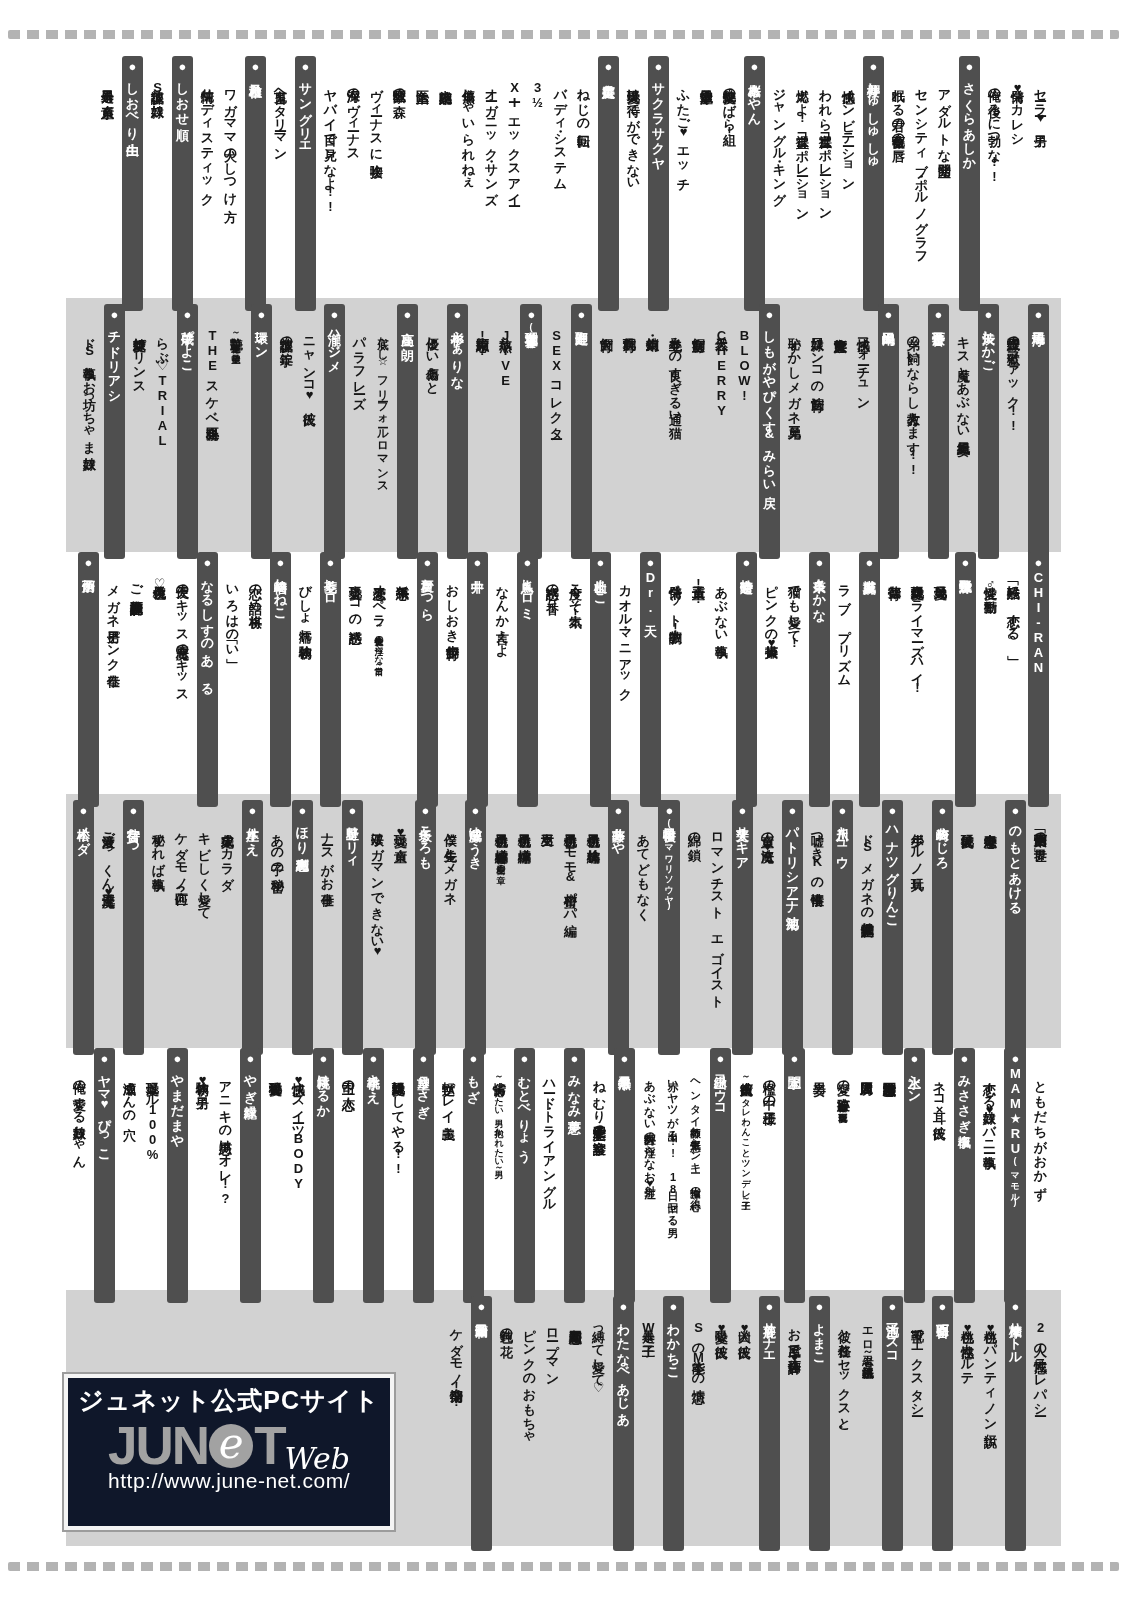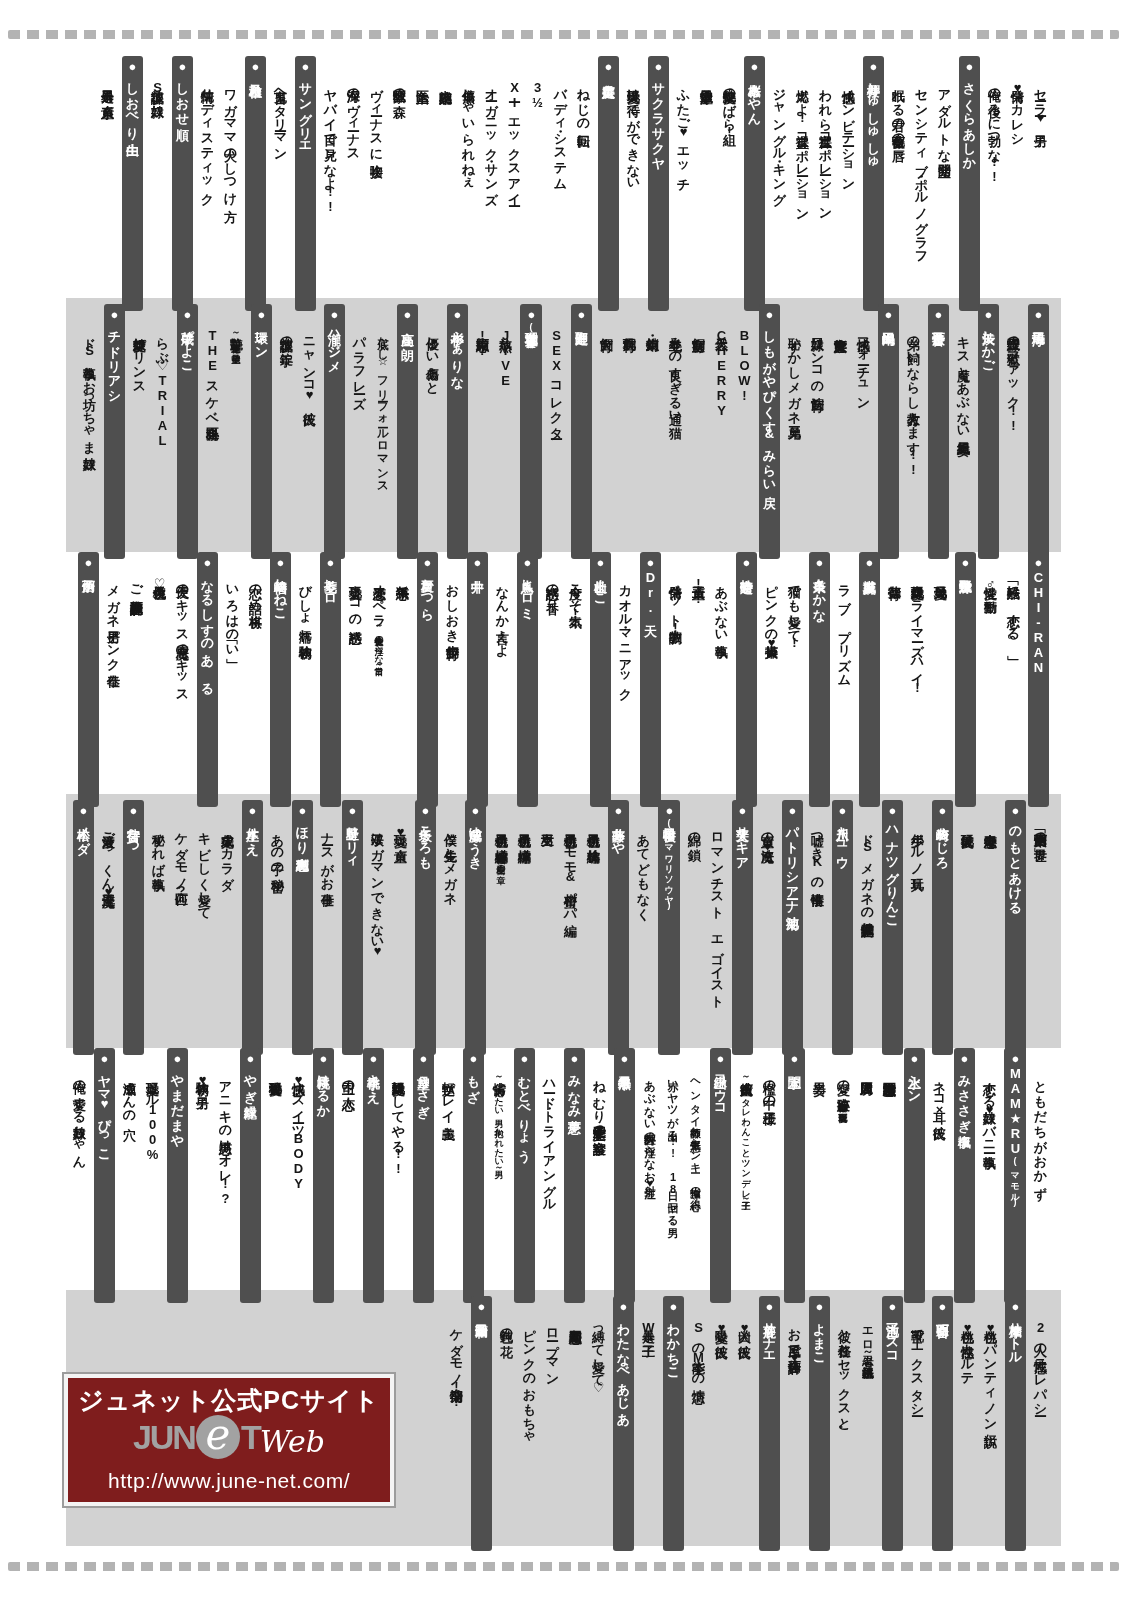--- a/index.html
+++ b/index.html
@@ -15,26 +15,26 @@
         background:#d2d2d2;z-index:0;}
   .cols{position:absolute;top:0;right:6px;height:100%;writing-mode:vertical-rl;
         text-orientation:upright;z-index:1;}
   .col{display:block;margin-left:6px;line-height:17px;font-weight:bold;font-size:13px;
        white-space:nowrap;}
   .col.title{color:#161616;padding-top:24px;inline-size:212px;}
   .col.author{background:#4f4f4f;color:#ffffff;border-radius:3px;inline-size:252px;
        padding:3px 2px 0 2px;}
   .bdot{display:inline;font-size:13px;color:#ffffff;}
   .small{font-size:9px;line-height:inherit;}
-  .logo{position:absolute;left:64px;top:1374px;width:330px;height:132px;background:#7f1d1d;
+  .logo{position:absolute;left:64px;top:1374px;width:330px;height:156px;background:#0f172a;
         border:4px solid #f4f4f4;outline:2px solid #9c9c9c;box-sizing:border-box;
         text-align:center;color:#ffffff;z-index:2;}
   .logo-line1{font-size:25px;font-weight:bold;letter-spacing:1px;margin-top:6px;}
   .logo-brand{margin-top:-2px;height:56px;}
-  .brand-jun,.brand-t{color:#a2a2a2;font-size:34px;font-weight:bold;letter-spacing:-2px;vertical-align:middle;}
+  .brand-jun,.brand-t{color:#a2a2a2;font-size:53px;font-weight:bold;letter-spacing:-2px;vertical-align:middle;}
   .brand-e{display:inline-block;width:44px;height:44px;background:#a2a2a2;border-radius:50%;
         color:#ffffff;font-family:"DejaVu Serif","Liberation Serif",serif;font-style:italic;
         font-size:42px;line-height:40px;vertical-align:middle;margin:0 1px;}
   .brand-web{color:#ffffff;font-family:"DejaVu Serif","Liberation Serif",serif;font-style:italic;
         font-size:30px;vertical-align:bottom;}
   .logo-url{font-size:21px;font-weight:normal;margin-top:-2px;letter-spacing:0.5px;}
 </style>
 </head>
 <body>
 

